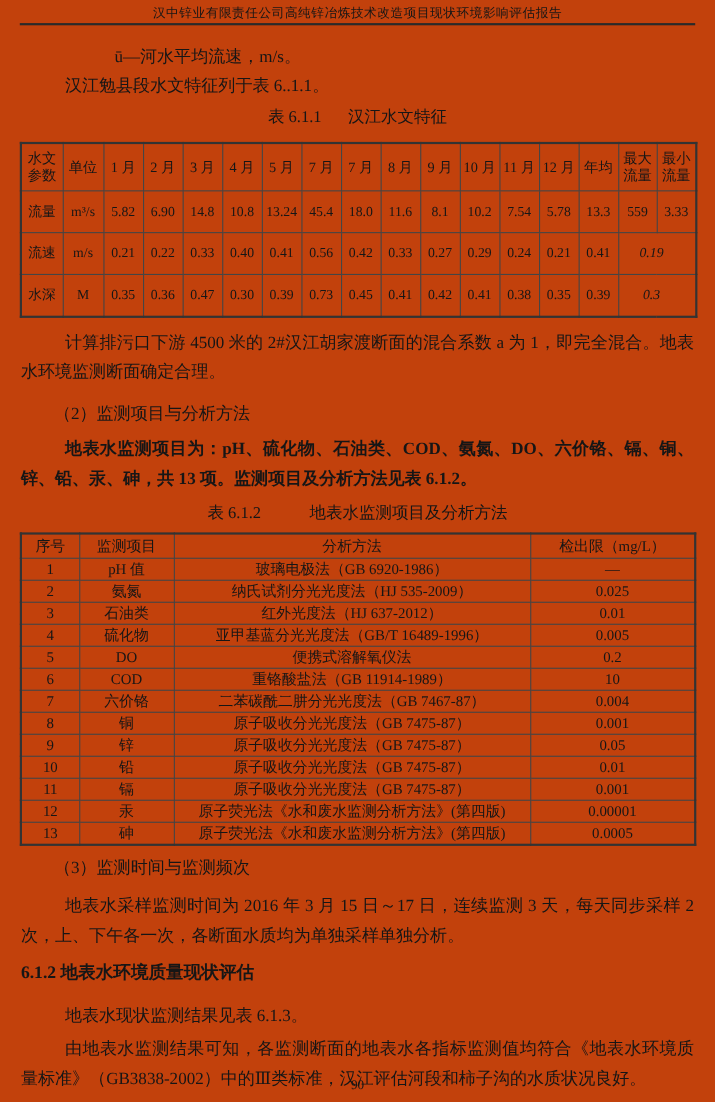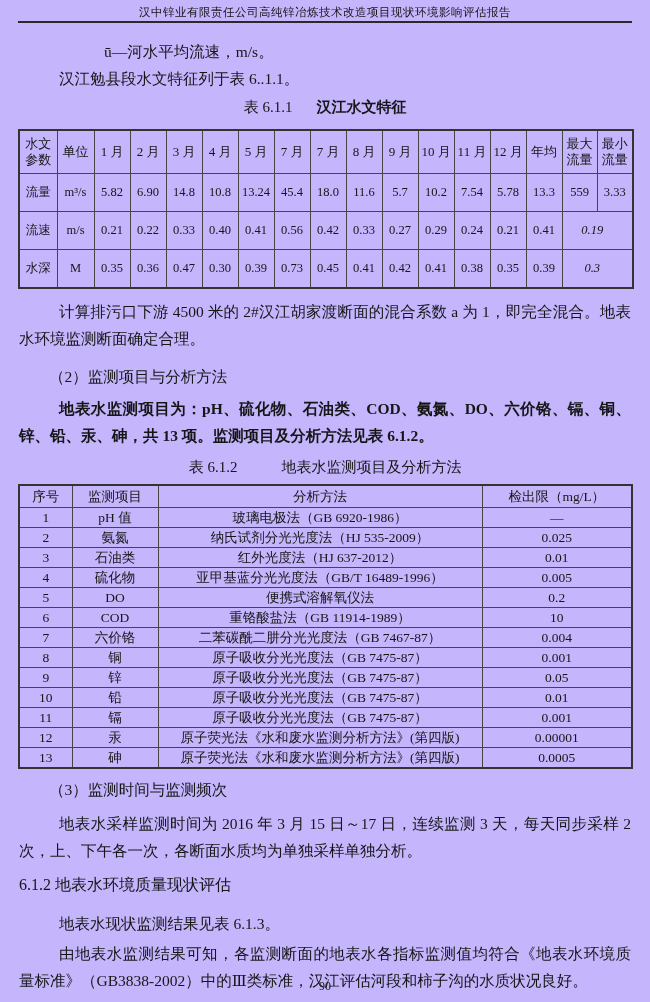--- a/index.html
+++ b/index.html
@@ -1,46 +1,46 @@
 <!DOCTYPE html>
 <html><head>
 <meta charset="utf-8">
 <style>
   html,body{margin:0;padding:0;background:#e8e8e8;}
-  .page{position:relative;width:650px;height:1002px;background:#c4b5fd;color:#161616;
+  .page{position:relative;width:650px;height:1002px;background:#c2410c;color:#161616;
         font-family:"Liberation Serif","DejaVu Serif",serif;overflow:hidden;margin:0 auto;}
   .hdr{margin:0 18px;padding-top:5px;padding-bottom:2px;border-bottom:2px solid #2a2a2a;
        text-align:center;font-size:11.5px;line-height:14px;letter-spacing:0.5px;}
   .content{margin:0 19px;}
   p{margin:0;font-size:15.5px;line-height:27px;text-align:justify;}
   .ind{text-indent:40px;}
   .ind-paren{text-indent:30px;}
   .u-ind{text-indent:85px;margin-top:15px;}
   .cap{text-align:center;font-size:15px;line-height:22px;}
   .cap1{margin-top:4px;}
   .cap2{margin-top:7px;}
-  .capgap1{margin-left:24px;font-weight:bold;}
+  .capgap1{margin-left:24px;}
   .capgap2{margin-left:44px;}
   table{border-collapse:collapse;table-layout:fixed;border:2px solid #333;}
   th,td{border:1px solid #454545;text-align:center;vertical-align:middle;padding:0;
         font-weight:normal;overflow:visible;white-space:nowrap;}
   .t1{width:615px;margin:11px 0 0 -1px;font-size:12.5px;}
   .t1 .hd th{height:42px;font-size:13px;line-height:16px;}
   .t1 td{height:37px;}
   .pre{white-space:pre-line;}
   .mm{padding-right:10px;font-style:italic;}
   .t2{width:613px;margin:6px 0 0 -1px;font-size:13.5px;}
   .t2 th,.t2 td{height:19px;line-height:18px;}
   .t2 .hd th{height:21px;}
   .sp-mix{margin-top:9px;}
   .sp-item2{margin-top:11px;}
   .sp-mon{margin-top:5px;font-weight:bold;}
   .sp-item3{margin-top:7px;}
   .sp-samp{margin-top:7px;}
-  .sec-h{margin:7px 0 0 0;font-size:16px;line-height:27px;font-weight:normal;}
+  .sec-h{margin:7px 0 0 0;font-size:16px;line-height:27px;font-weight:bold;}
   .sp-res{margin-top:12px;}
   .sp-con{margin-top:3px;}
   .pagenum{position:absolute;left:0;right:0;bottom:8px;text-align:center;font-size:12px;}
 </style>
 </head>
 <body>
 
 <div class="page">
   <div class="hdr">
     <span>汉中锌业有限责任公司高纯锌冶炼技术改造项目现状环境影响评估报告</span>
@@ -101,21 +101,21 @@
         <td>流量</td>
         <td>m³/s</td>
         <td>5.82</td>
         <td>6.90</td>
         <td>14.8</td>
         <td>10.8</td>
         <td>13.24</td>
         <td>45.4</td>
         <td>18.0</td>
         <td>11.6</td>
-        <td>5.7</td>
+        <td>8.1</td>
         <td>10.2</td>
         <td>7.54</td>
         <td>5.78</td>
         <td>13.3</td>
         <td>559</td>
         <td>3.33</td>
       </tr>
       <tr>
         <td>流速</td>
         <td>m/s</td>

